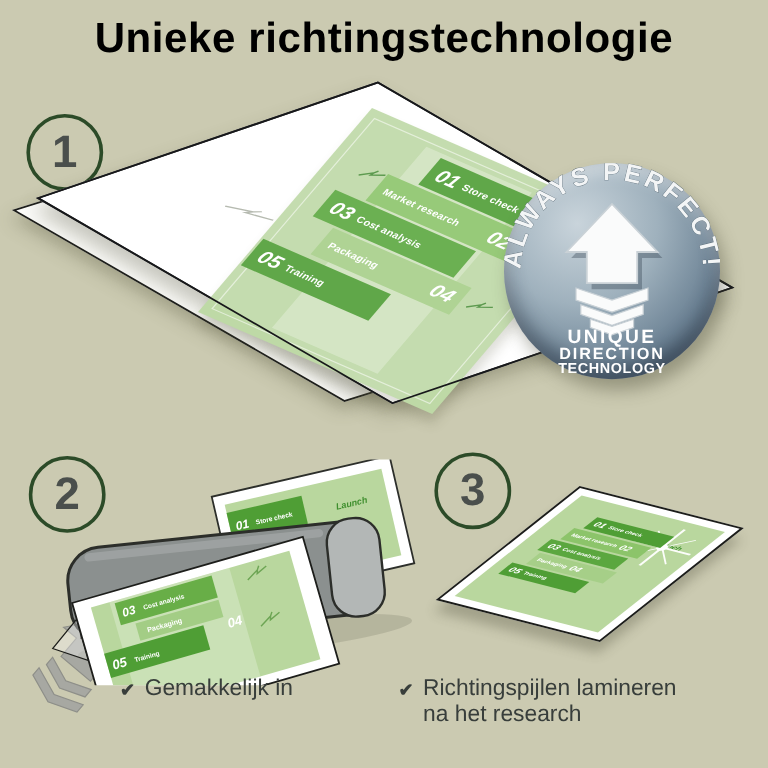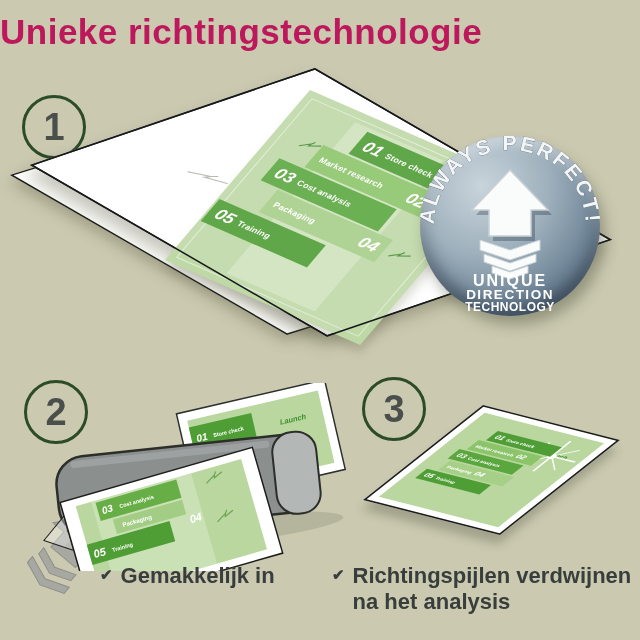--- a/index.html
+++ b/index.html
@@ -5,22 +5,22 @@
   * { margin:0; padding:0; box-sizing:border-box; }
   html,body { width:640px; height:640px; }
   body {
     position:relative; overflow:hidden;
     background:#cbcab1;
     font-family:"Liberation Sans", sans-serif;
     color:#3a403c;
   }
   .title {
     position:absolute; left:0; top:12px; width:640px;
-    font-size:35px; font-weight:700;
-    color:#be185d; letter-spacing:0.5px;
+    text-align:center; font-size:35px; font-weight:700;
+    color:#000000; letter-spacing:0.5px;
   }
   .step-circle {
     position:absolute; width:64px; height:64px; border-radius:50%;
     border:3px solid #2c4b28; display:flex; align-items:center; justify-content:center;
     font-size:38px; font-weight:600; color:#4a4f4c;
   }
   #circle1 { left:22px; top:95px; }
   #circle2 { left:24px; top:380px; }
   #circle3 { left:362px; top:377px; }
 
@@ -83,21 +83,21 @@
   .mini-blk { position:relative; height:15px; margin-bottom:2px; width:66px;
     display:flex; align-items:center; gap:3px; padding:0 4px; color:#fff; }
   .mini-blk .num { font-size:8px; font-style:italic; font-weight:700; }
   .mini-blk .lbl { font-size:5px; font-weight:700; white-space:nowrap; }
   .doc3 .launch-lbl { right:14px; top:26px; font-size:6.5px; }
 
   .caption { position:absolute; display:flex; gap:8px; align-items:flex-start; }
   #caption-feed { left:100px; top:563px; }
   #caption-arrows { left:332px; top:563px; }
   .caption .check { font-size:15px; font-weight:700; color:#383e3b; padding-top:3px; }
-  .caption .cap-text { font-size:22px; font-weight:700; color:#383e3b; line-height:1.18; }
+  .caption .cap-text { font-size:19px; font-weight:400; color:#383e3b; line-height:1.18; }
 
   .g-dark  { background:#4f9e35; }
   .g-mid   { background:#8cc46a; }
   .g-mid2  { background:#5ba73f; }
   .g-light { background:#a6cf88; }
 </style>
 </head>
 <body>
 
 <div class="title">Unieke richtingstechnologie</div>
@@ -273,16 +273,16 @@
 <div class="caption" id="caption-feed">
   <span class="check">✔</span>
   <div class="cap-text">
     <div>Gemakkelijk in</div>
   </div>
 </div>
 
 <div class="caption" id="caption-arrows">
   <span class="check">✔</span>
   <div class="cap-text">
-    <div>Richtingspijlen verdwijnen</div>
-    <div>na het analysis</div>
+    <div>Richtingspijlen lamineren</div>
+    <div>na het research</div>
   </div>
 </div>
 
 </body></html>

